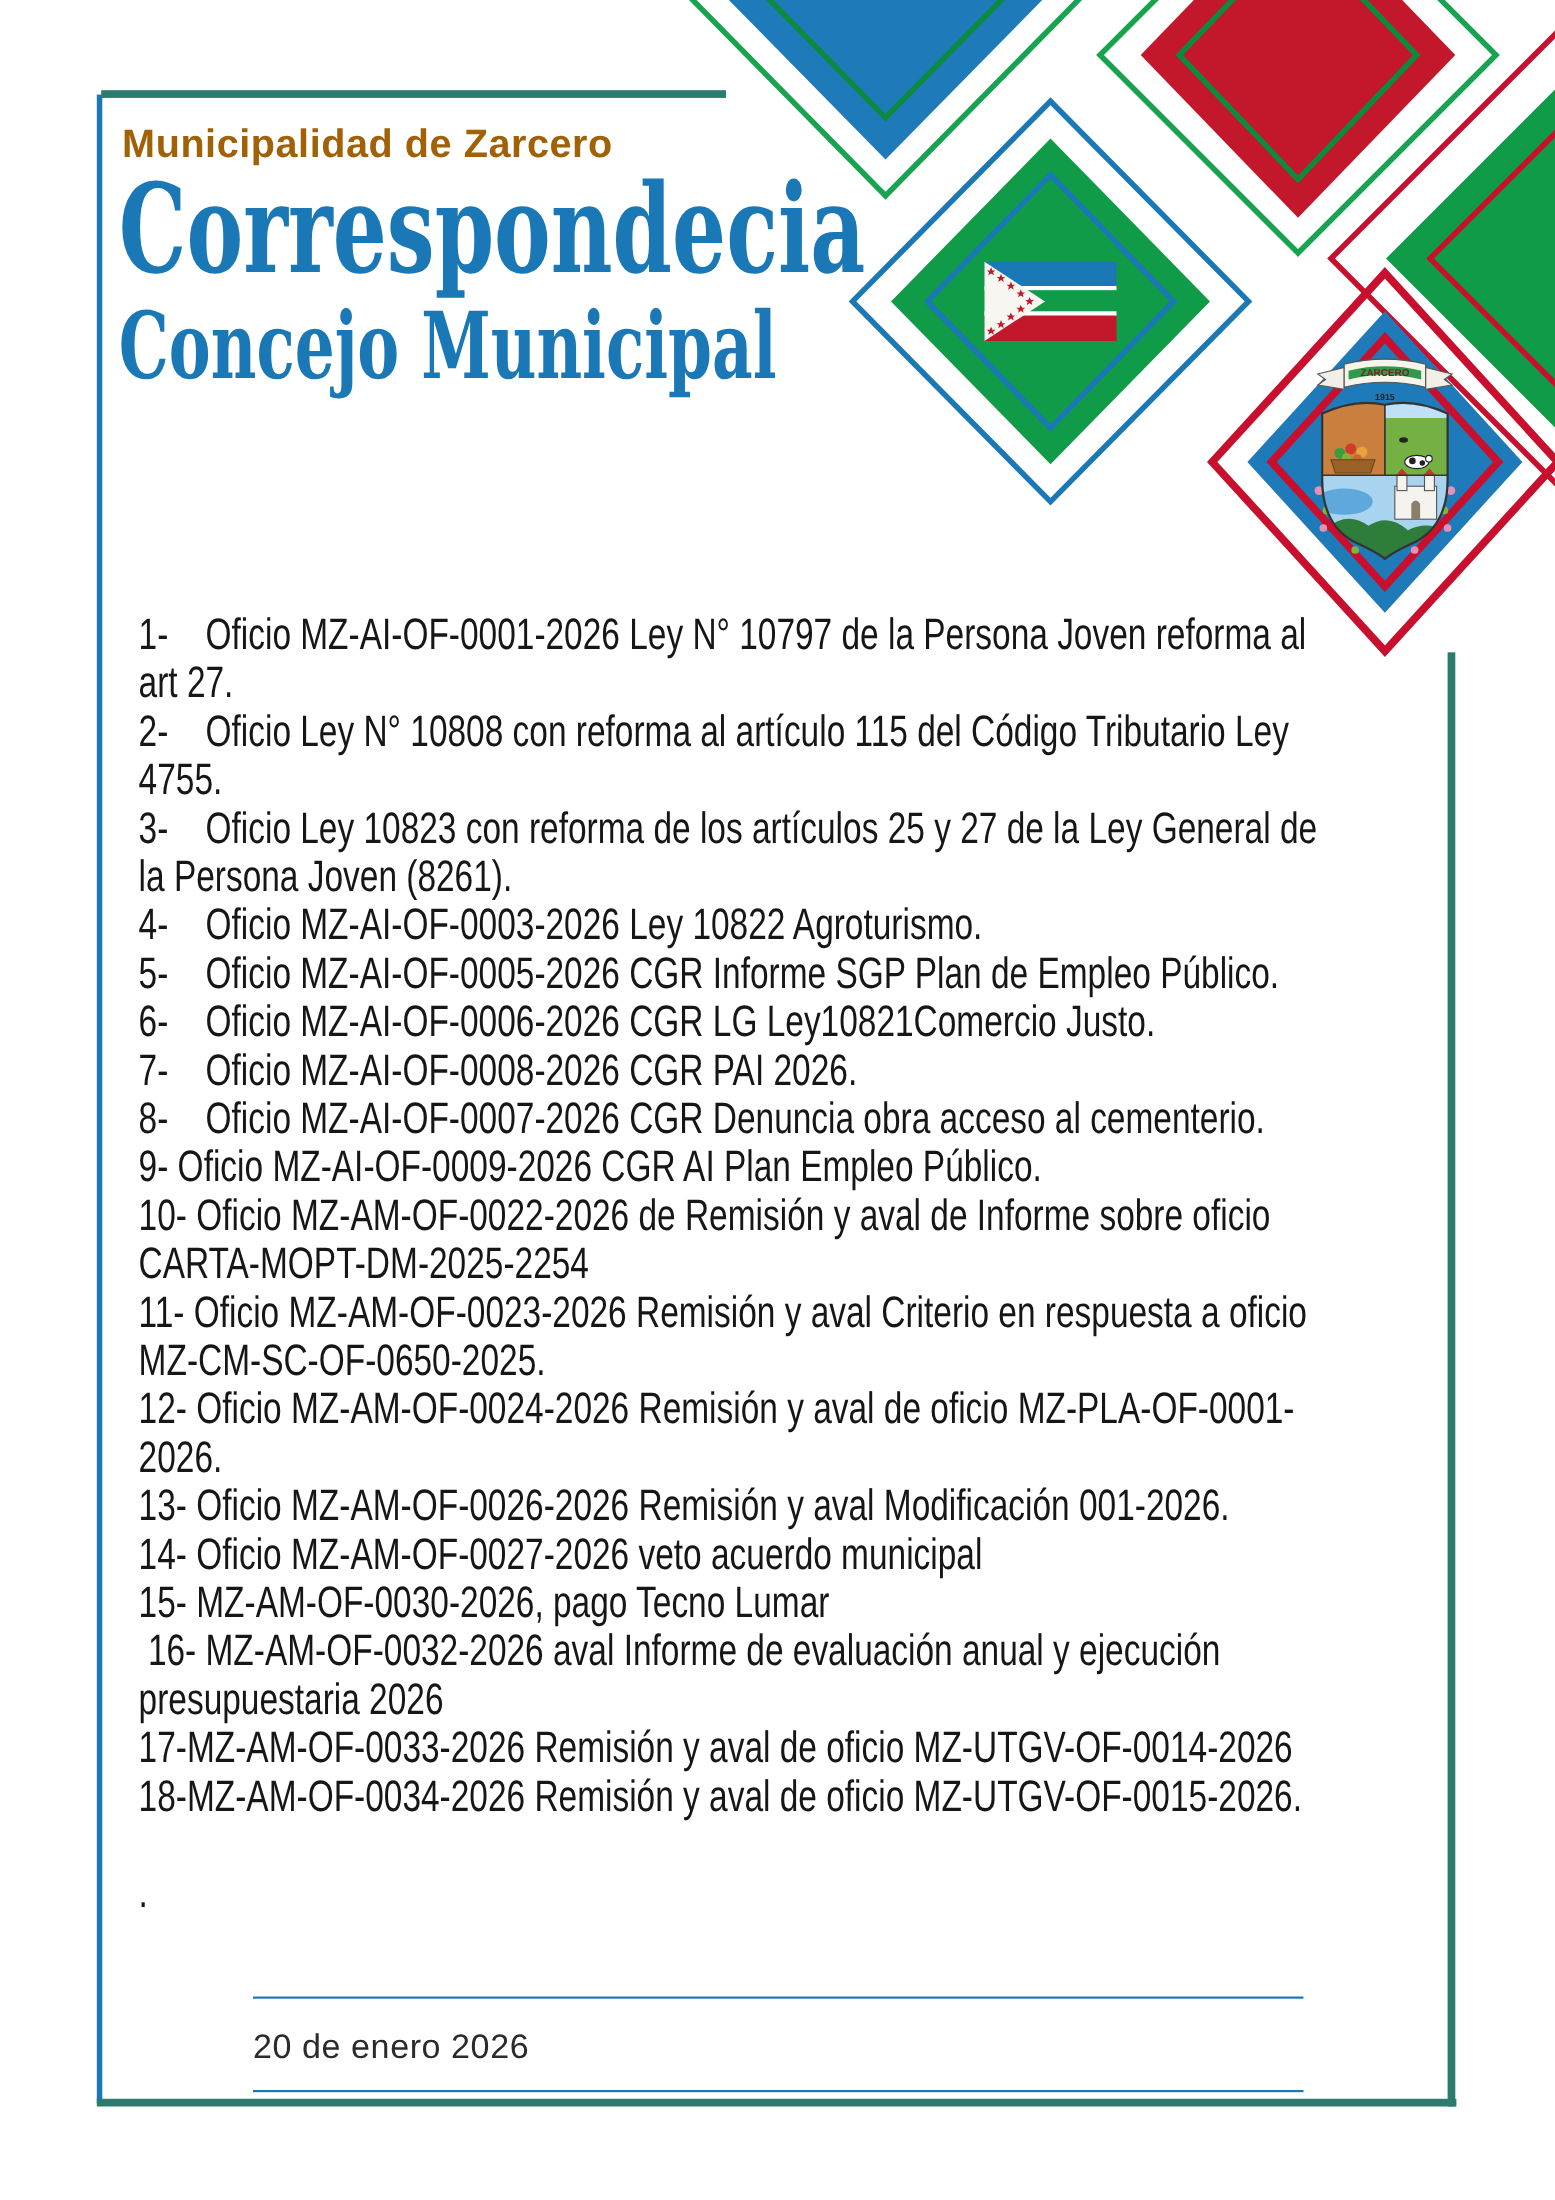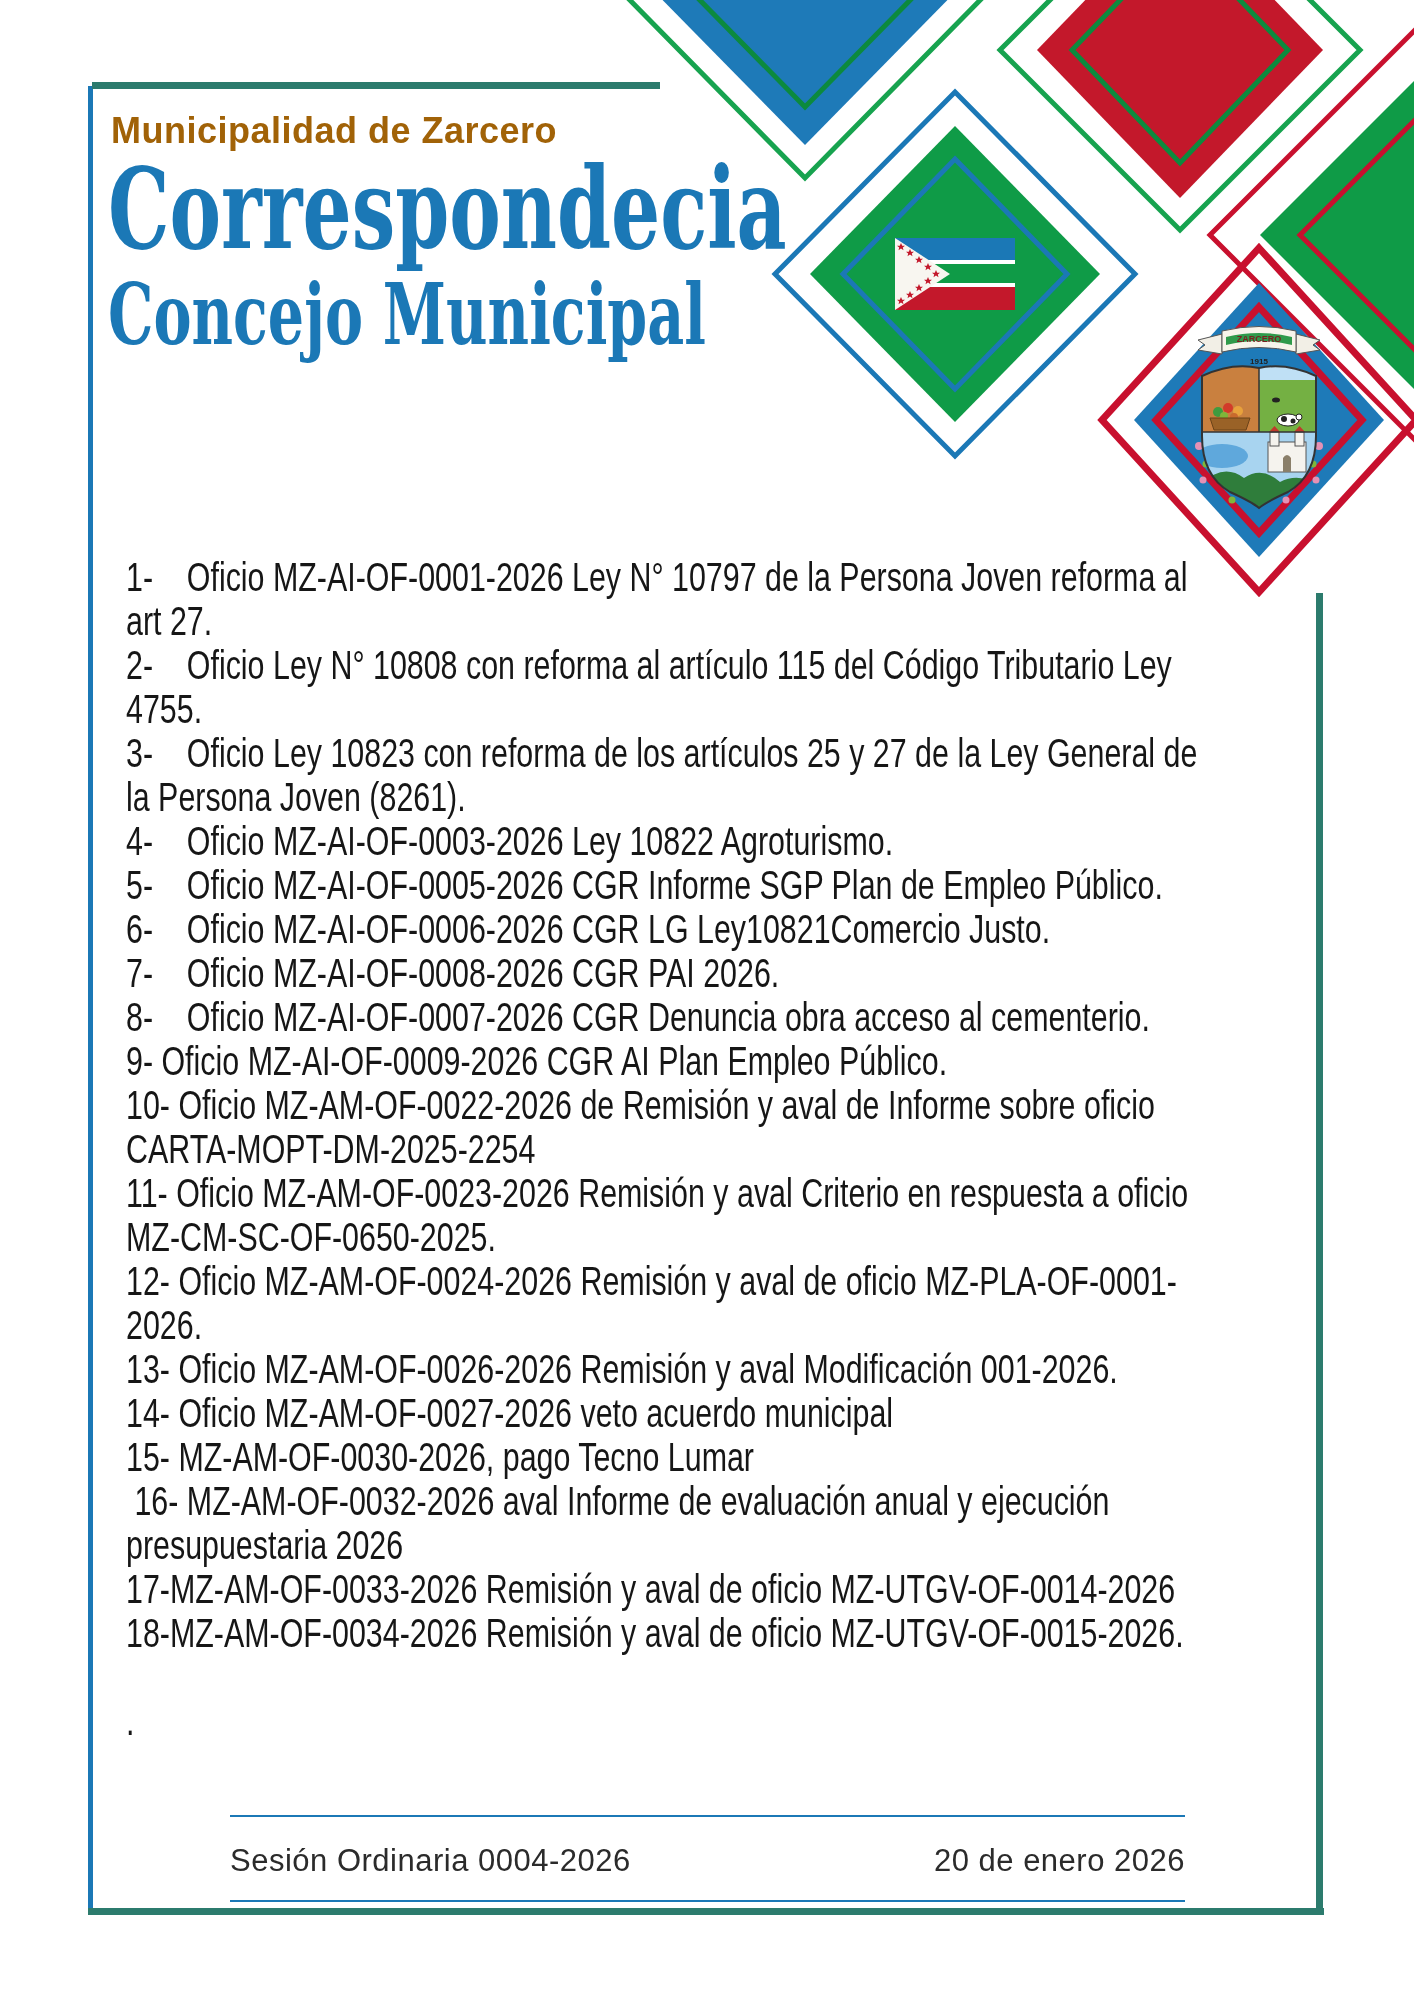--- a/index.html
+++ b/index.html
@@ -184,18 +184,17 @@
       <div class="line"> 16- MZ-AM-OF-0032-2026 aval Informe de evaluación anual y ejecución</div>
       <div class="line">presupuestaria 2026</div>
       <div class="line">17-MZ-AM-OF-0033-2026 Remisión y aval de oficio MZ-UTGV-OF-0014-2026</div>
       <div class="line">18-MZ-AM-OF-0034-2026 Remisión y aval de oficio MZ-UTGV-OF-0015-2026.</div>
       <div class="line"></div>
       <div class="line">.</div>
     </div>
 
   <div class="f-line l1"></div>
   <div class="f-row">
-    <span>Sesión Ordinaria 0004-2026</span>
     <span>20 de enero 2026</span>
   </div>
   <div class="f-line l2"></div>
 
 </div>
 
 </body></html>

